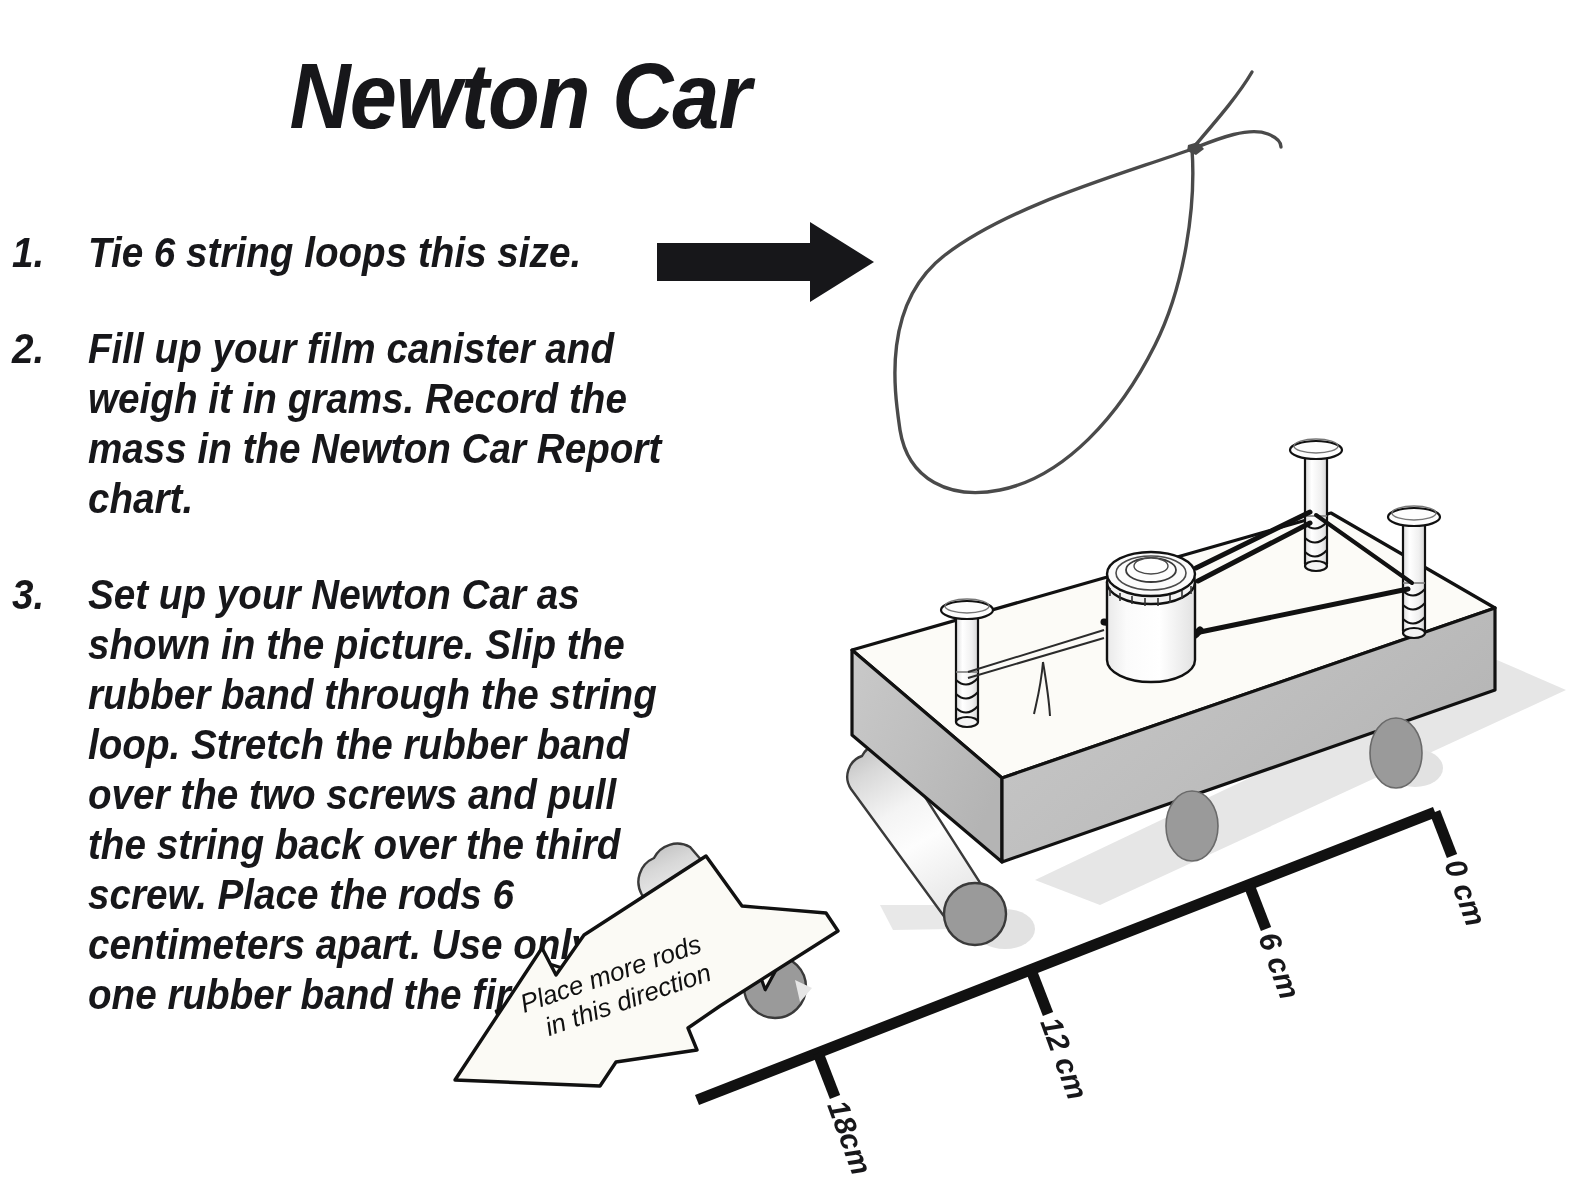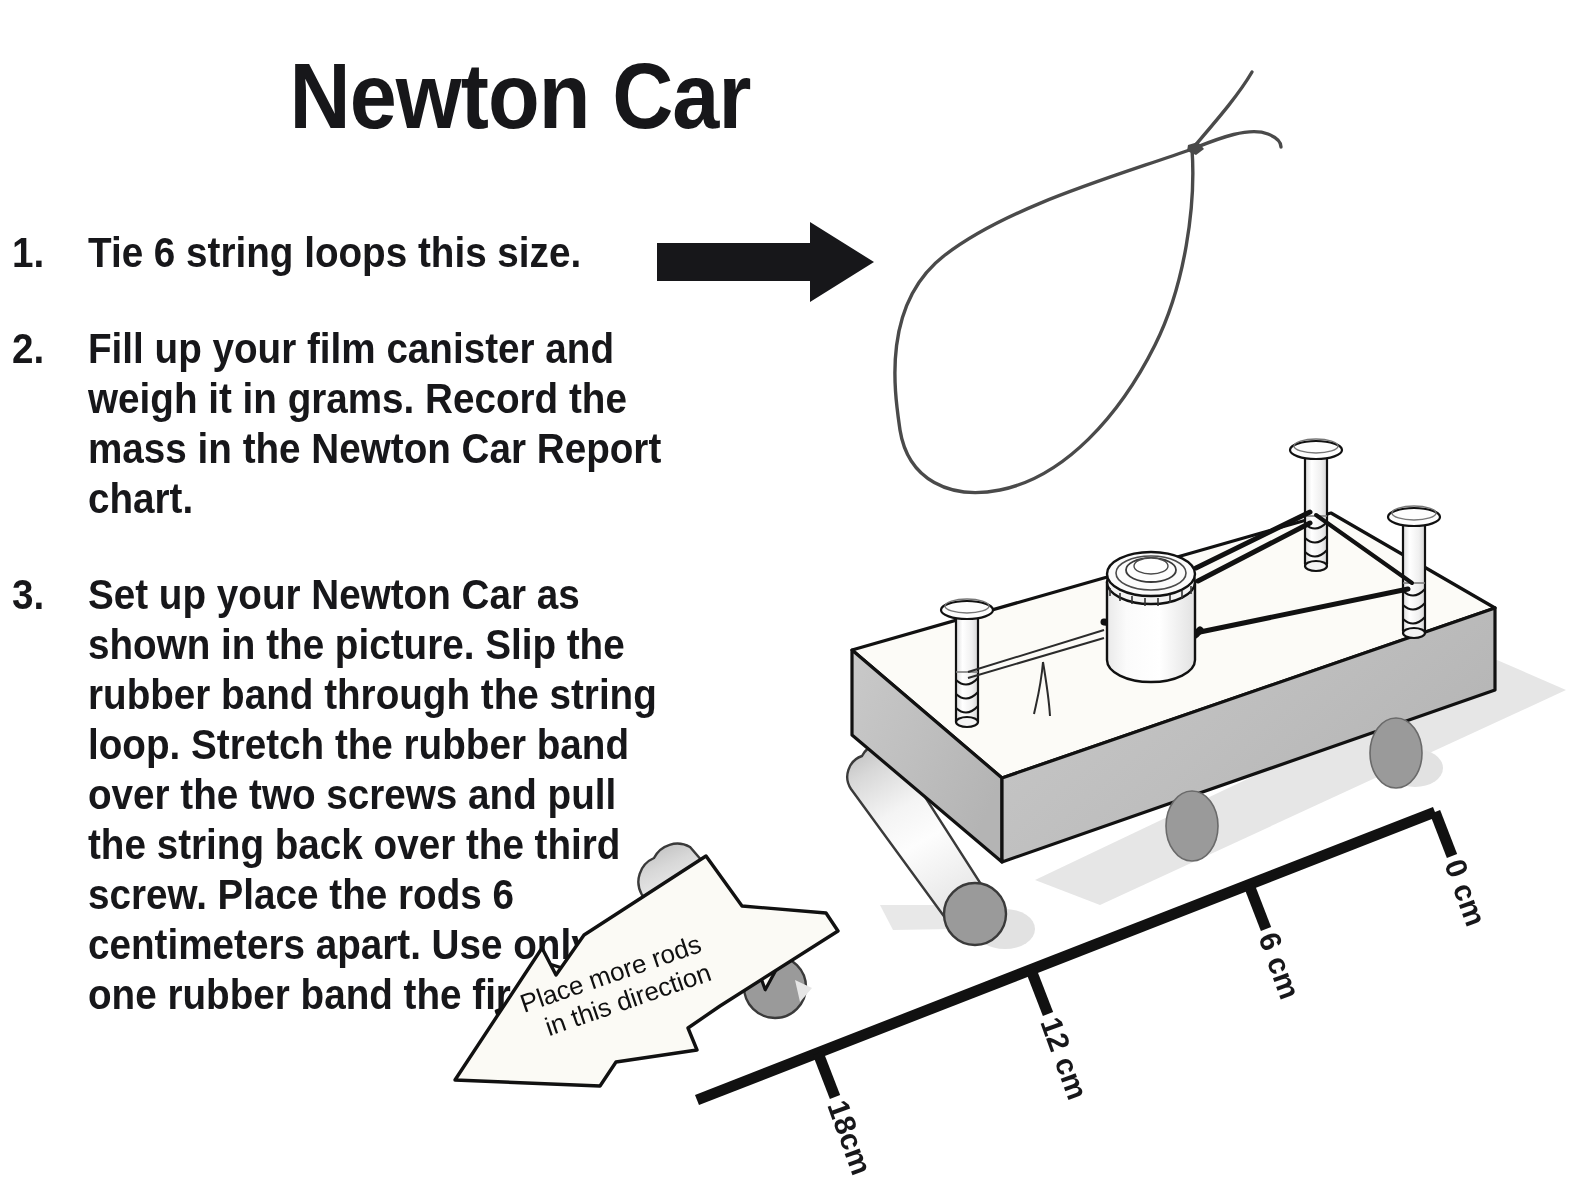--- a/index.html
+++ b/index.html
@@ -8,20 +8,21 @@
     padding: 0;
     background: #ffffff;
   }
   #page {
     position: relative;
     width: 1576px;
     height: 1202px;
     background: #ffffff;
     overflow: hidden;
     font-family: "Liberation Sans", sans-serif;
+    font-style: italic;
   }
 
   
   #title {
     position: absolute;
     left: 0;
     top: 48px;
     width: 1040px;
     text-align: center;
     font-family: "Liberation Sans", sans-serif;

